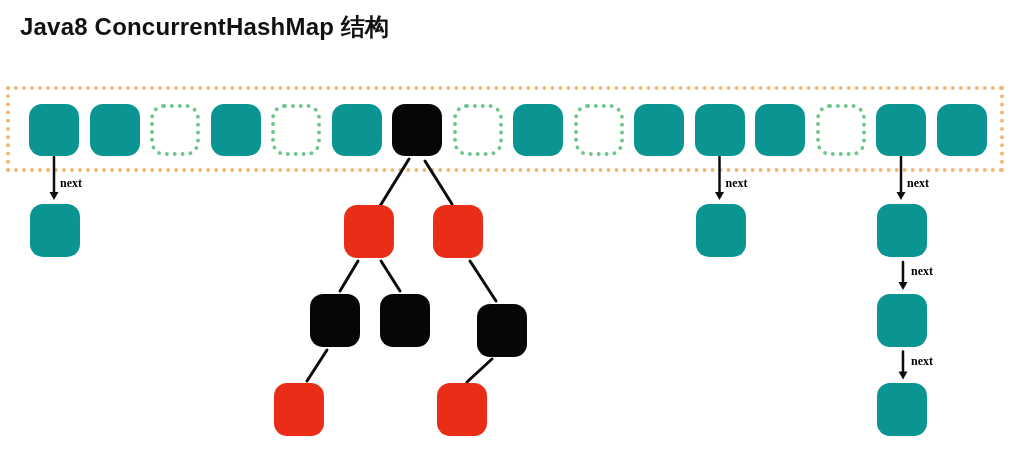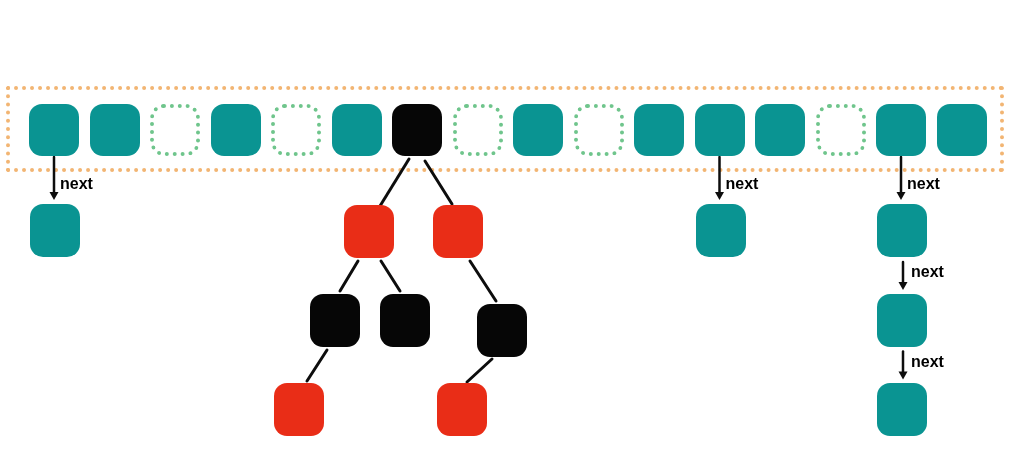--- a/index.html
+++ b/index.html
@@ -43,37 +43,39 @@
   }
   .node.empty {
     box-sizing: border-box;
     border-width: 4px;
     border-style: dotted;
     background: #ffffff;
     border-radius: 14px;
   }
   .next-label {
     position: absolute;
-    font-size: 16px;
+    font-size: 12px;
     font-weight: 700;
     color: #000000;
     line-height: 17px;
     white-space: nowrap;
+    font-family: Liberation Serif, serif;
   }
   #overlay {
     position: absolute;
     left: 0;
     top: 0;
     pointer-events: none;
   }
 </style>
 </head>
 <body>
 
 <div id="stage">
+  <h1 class="title" style="color: rgb(17, 17, 17);">Java8 ConcurrentHashMap 结构</h1>
   <div class="array-box" id="array-box" style="border-color: rgb(242, 181, 115);"></div>
   <svg id="overlay" width="1024" height="454">
       <line x1="409" y1="159" x2="380" y2="206" stroke="#0d0d0d" stroke-width="3" stroke-linecap="round"></line>
       <line x1="425" y1="161" x2="452" y2="204" stroke="#0d0d0d" stroke-width="3" stroke-linecap="round"></line>
       <line x1="358" y1="261" x2="340" y2="291" stroke="#0d0d0d" stroke-width="3" stroke-linecap="round"></line>
       <line x1="381" y1="261" x2="400" y2="291" stroke="#0d0d0d" stroke-width="3" stroke-linecap="round"></line>
       <line x1="470" y1="261" x2="496" y2="301" stroke="#0d0d0d" stroke-width="3" stroke-linecap="round"></line>
       <line x1="327" y1="350" x2="307" y2="381" stroke="#0d0d0d" stroke-width="3" stroke-linecap="round"></line>
       <line x1="492" y1="359" x2="467" y2="382" stroke="#0d0d0d" stroke-width="3" stroke-linecap="round"></line>
       <line x1="54" y1="157" x2="54" y2="193" stroke="#0d0d0d" stroke-width="2.5" stroke-linecap="round"></line>

